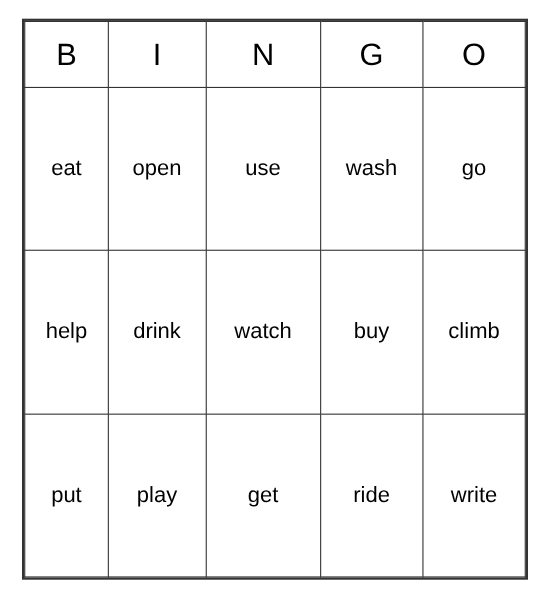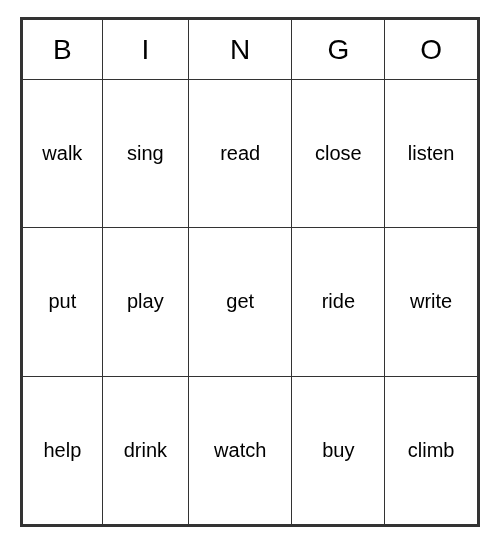--- a/index.html
+++ b/index.html
@@ -64,36 +64,36 @@
     <thead>
       <tr>
         <th>B</th>
         <th>I</th>
         <th>N</th>
         <th>G</th>
         <th>O</th>
       </tr>
     </thead>
     <tbody id="bingo-body">
+    <tr>
+          <td>eat</td>
+          <td>open</td>
+          <td>use</td>
+          <td>wash</td>
+          <td>go</td>
+        </tr>
         <tr>
-          <td>walk</td>
-          <td>sing</td>
-          <td>read</td>
-          <td>close</td>
-          <td>listen</td>
+          <td>help</td>
+          <td>drink</td>
+          <td>watch</td>
+          <td>buy</td>
+          <td>climb</td>
         </tr>
         <tr>
           <td>put</td>
           <td>play</td>
           <td>get</td>
           <td>ride</td>
           <td>write</td>
         </tr>
-        <tr>
-          <td>help</td>
-          <td>drink</td>
-          <td>watch</td>
-          <td>buy</td>
-          <td>climb</td>
-        </tr>
       </tbody>
   </table>
 </div>
 
 </body></html>

